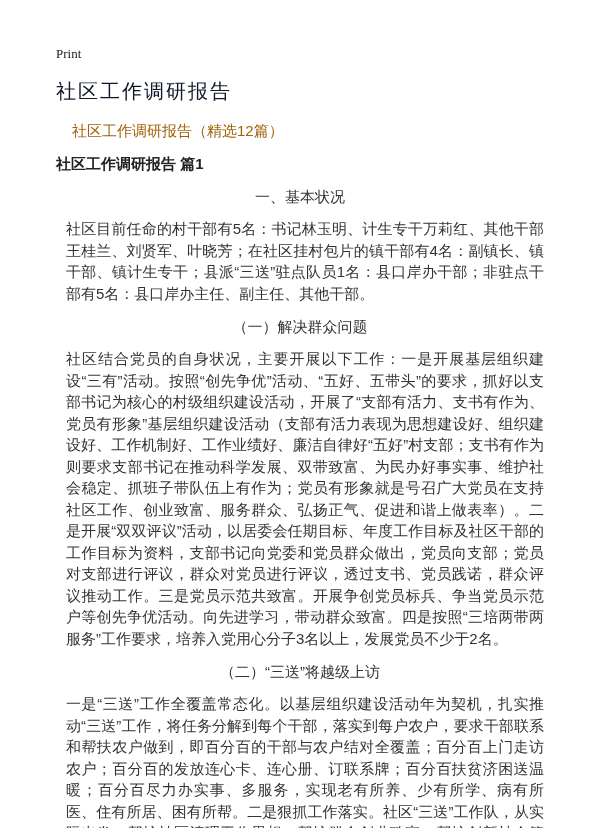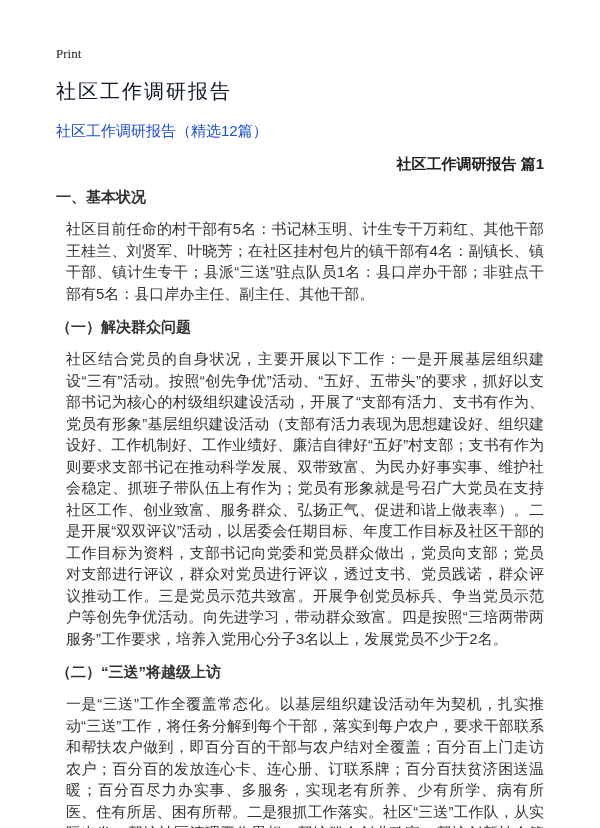--- a/index.html
+++ b/index.html
@@ -30,40 +30,40 @@
   }
   .doc-title {
     margin: 16px 0 0 0;
     font-size: 20px;
     line-height: 26px;
     font-weight: normal;
     color: #0f172a;
     letter-spacing: 2px;
   }
   .subtitle {
-    margin: 17px 0 0 0;
+    margin: 17px 0 0 16px;
     font-size: 15px;
     line-height: 20px;
     font-weight: normal;
-    color: #1d4ed8;
+    color: #a16207;
   }
   .article-heading {
     margin: 13px 0 0 0;
     font-size: 15px;
     line-height: 20px;
     font-weight: bold;
     color: #222222;
-    text-align: right;
   }
   .section-heading {
     margin: 13px 0 0 0;
     font-size: 15px;
     line-height: 20px;
-    font-weight: bold;
+    font-weight: normal;
     color: #333333;
+    text-align: center;
   }
   .body-para {
     margin: 11px 0 0 10px;
     font-size: 15px;
     line-height: 21.5px;
     color: #333333;
     text-align: justify;
     word-break: break-all;
   }
 </style>

